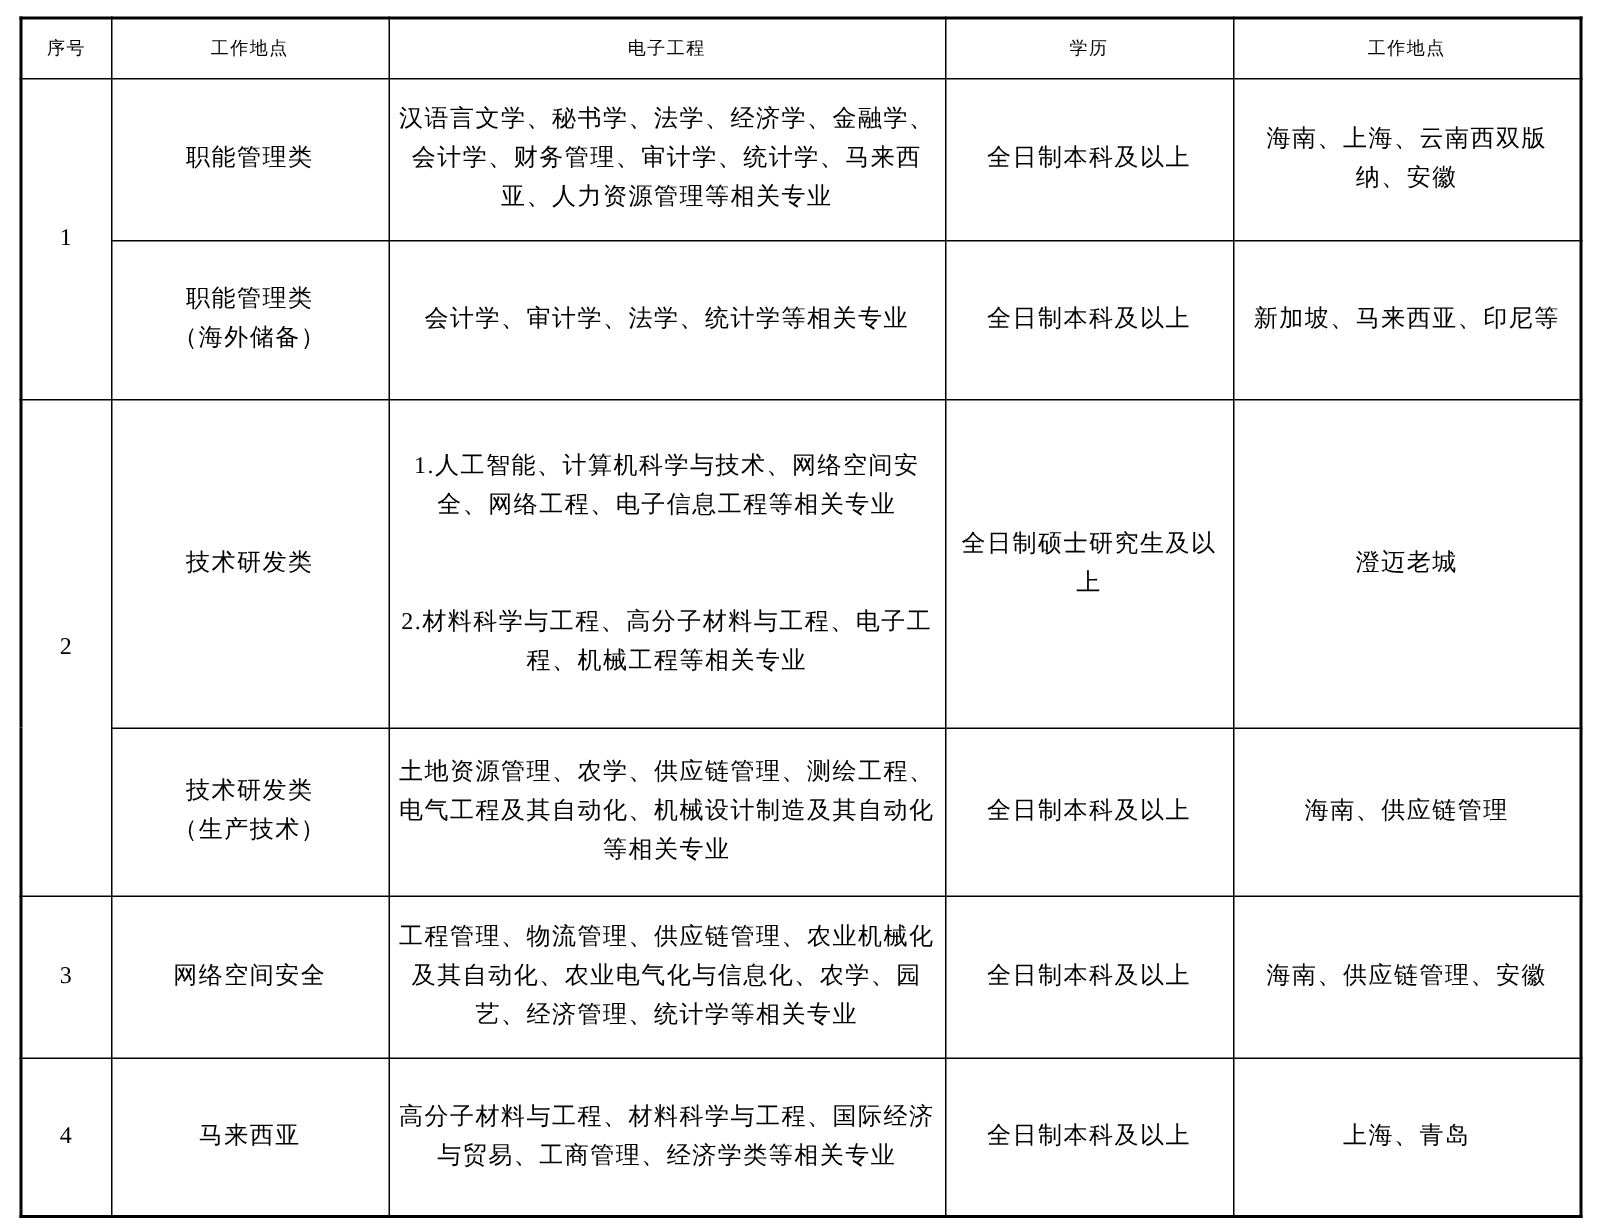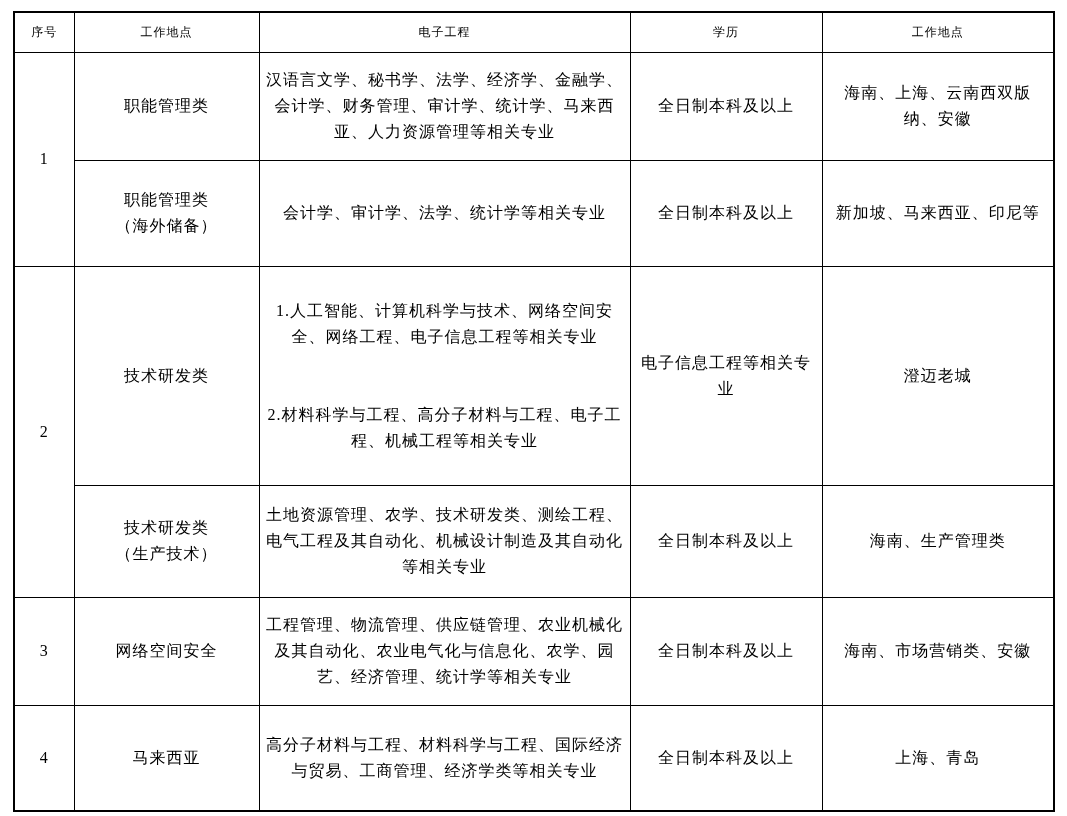--- a/index.html
+++ b/index.html
@@ -93,36 +93,36 @@
         <td>全日制本科及以上</td>
         <td>新加坡、马来西亚、印尼等</td>
       </tr>
       <tr class="r-2a">
         <td rowspan="2">2</td>
         <td>技术研发类</td>
         <td>1.人工智能、计算机科学与技术、网络空间安全、网络工程、电子信息工程等相关专业
 
 
 2.材料科学与工程、高分子材料与工程、电子工程、机械工程等相关专业</td>
-        <td>电子信息工程等相关专业</td>
+        <td>全日制硕士研究生及以上</td>
         <td>澄迈老城</td>
       </tr>
       <tr class="r-2b">
         <td>技术研发类
 （生产技术）</td>
-        <td>土地资源管理、农学、技术研发类、测绘工程、电气工程及其自动化、机械设计制造及其自动化等相关专业</td>
+        <td>土地资源管理、农学、供应链管理、测绘工程、电气工程及其自动化、机械设计制造及其自动化等相关专业</td>
         <td>全日制本科及以上</td>
-        <td>海南、生产管理类</td>
+        <td>海南、供应链管理</td>
       </tr>
       <tr class="r-3">
         <td>3</td>
         <td>网络空间安全</td>
         <td>工程管理、物流管理、供应链管理、农业机械化及其自动化、农业电气化与信息化、农学、园艺、经济管理、统计学等相关专业</td>
         <td>全日制本科及以上</td>
-        <td>海南、市场营销类、安徽</td>
+        <td>海南、供应链管理、安徽</td>
       </tr>
       <tr class="r-4">
         <td>4</td>
         <td>马来西亚</td>
         <td>高分子材料与工程、材料科学与工程、国际经济与贸易、工商管理、经济学类等相关专业</td>
         <td>全日制本科及以上</td>
         <td>上海、青岛</td>
       </tr>
     </tbody>
   </table>

